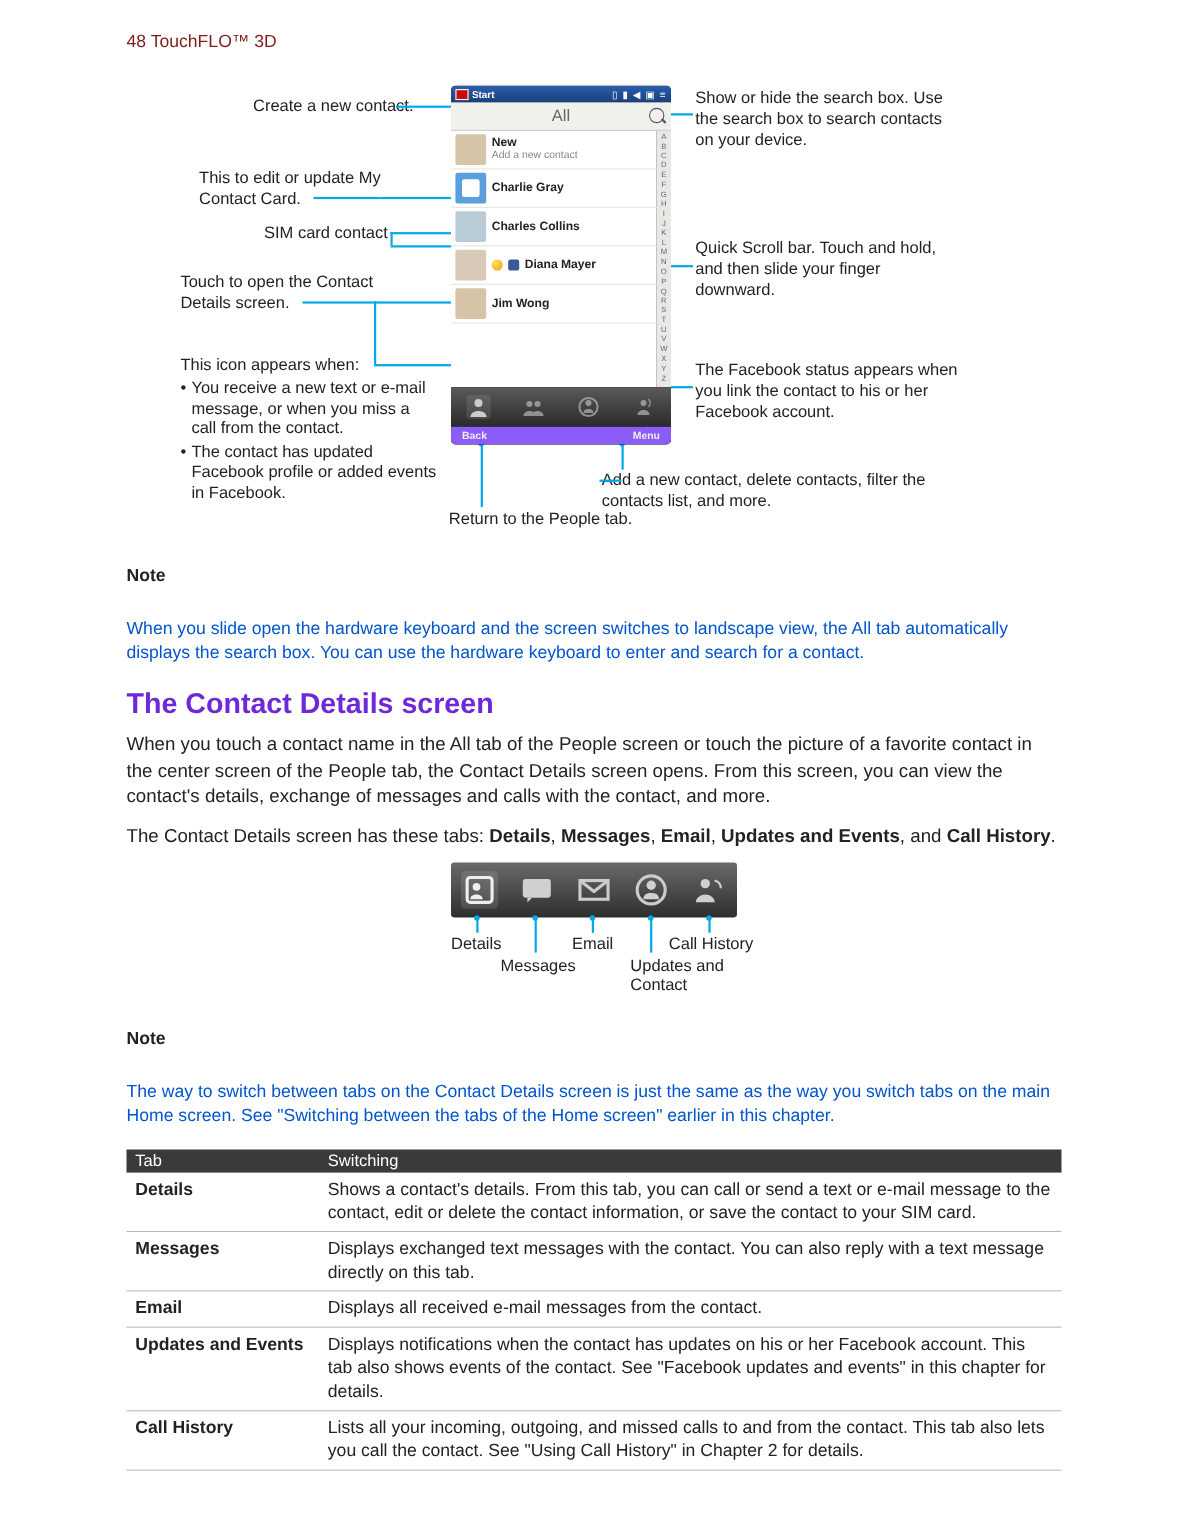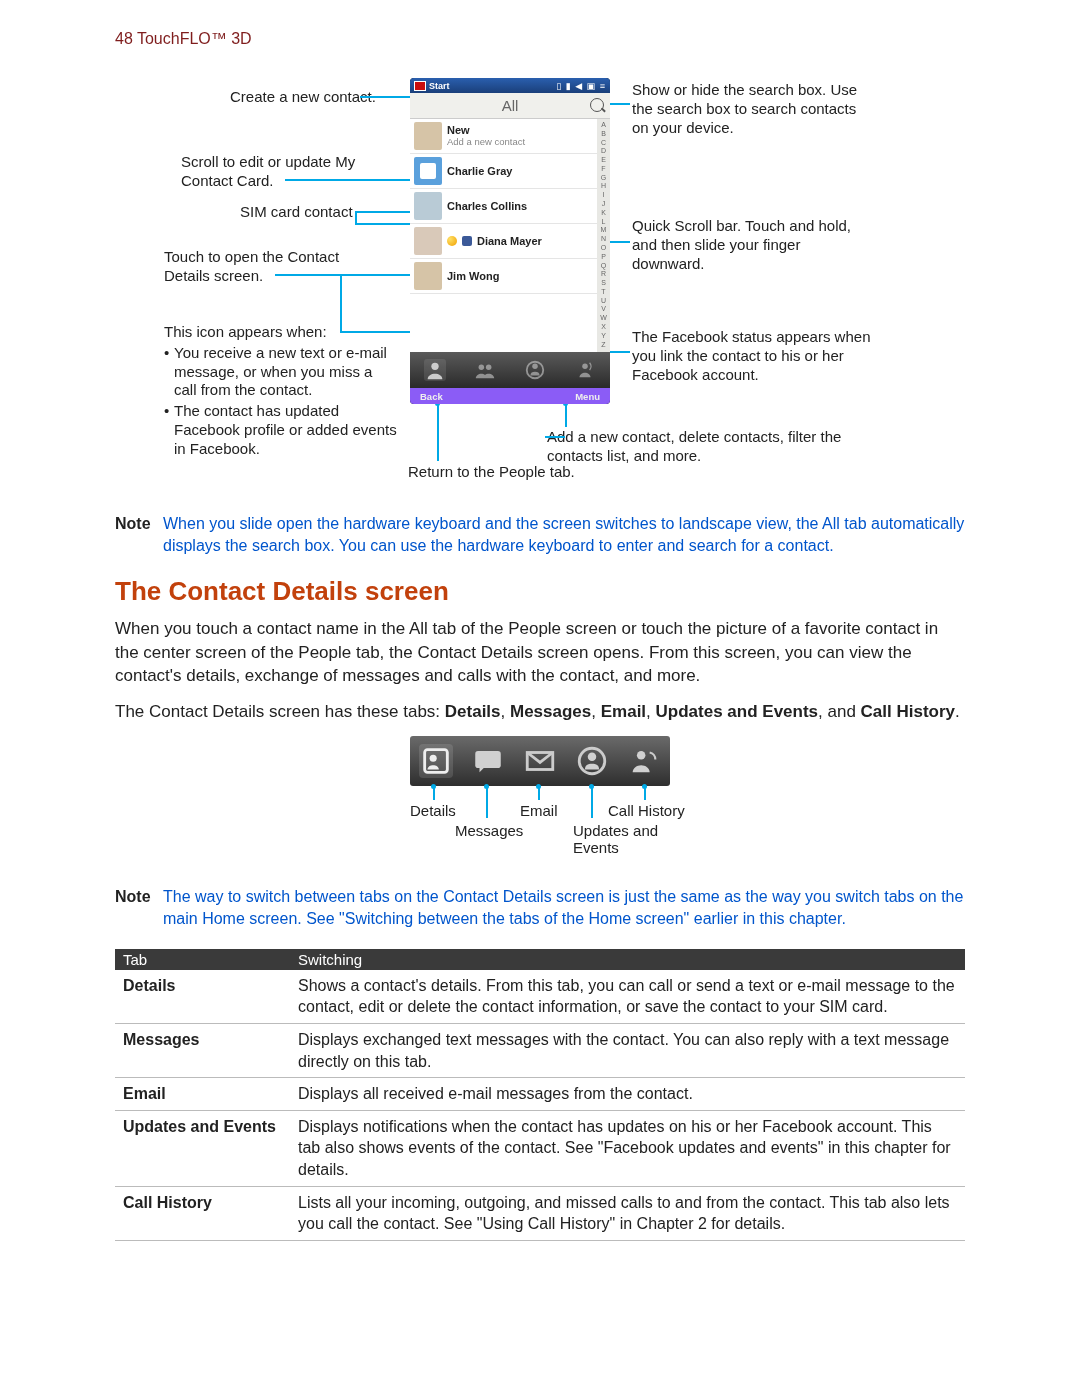--- a/index.html
+++ b/index.html
@@ -108,25 +108,25 @@
   .ptab { width:22px; height:22px; opacity:0.6; }
   .ptab svg { width:100%; height:100%; fill:#ccc; }
   .ptab.active { opacity:1; background:rgba(255,255,255,0.1); border-radius:3px; }
   .softkeys {
     position:absolute; bottom:0; left:0; right:0; height:16px;
     background:#8b5cf6; display:flex; justify-content:space-between;
     padding:0 10px; color:#eee; font-size:9.5px; font-weight:bold;
     align-items:center;
   }
 
-  .note-block { display:flex; gap:8px; margin:20px 0 18px 0; font-size:16px; line-height:1.4; }
+  .note-block { display:flex; gap:8px; margin:20px 0 18px 0; font-size:16px; line-height:1.4;flex-direction:column; }
   .note-label { font-weight:bold; flex:0 0 40px; }
   .note-text { color:#0055cc; }
 
-  h2.section { color:#c2410c; font-size:26px; font-weight:bold; margin:6px 0 10px 0; }
+  h2.section { color:#6d28d9; font-size:26px; font-weight:bold; margin:6px 0 10px 0; }
   p.body { font-size:17px; line-height:1.4; margin-bottom:12px; }
 
   .tabs-diagram { position:relative; height:130px; margin:10px auto 10px auto; width:500px; }
   .tabbar {
     position:absolute; left:0; top:0; right:0; height:50px;
     background:linear-gradient(#6a6a6a,#2e2e2e);
     display:flex; align-items:center; justify-content:space-around;
     border-radius:3px;
   }
   .tabbar .ticon { width:34px; height:34px; }
@@ -148,21 +148,21 @@
 </head>
 <body>
 
 <div class="page">
   <div class="page-header">48  TouchFLO™ 3D</div>
 
   <div class="diagram-area">
 
     <div class="callout" style="left:115px; top:-5px;">Create a new contact.</div>
     <div class="callout" style="left:66px; top:60px; width:220px;">
-      <div>Scroll to edit or update My</div>
+      <div>This to edit or update My</div>
       <div>Contact Card.</div>
     </div>
     <div class="callout" style="left:125px; top:110px;">SIM card contact</div>
     <div class="callout" style="left:49px; top:155px; width:230px;">
       <div>Touch to open the Contact</div>
       <div>Details screen.</div>
     </div>
     <div class="callout" style="left:49px; top:230px; width:235px;">
       <div>This icon appears when:</div>
       <ul>
@@ -363,21 +363,21 @@
       <div class="dot" style="left:248px; top:50px;"></div>
     <div class="ptr v" style="left:301px; top:50px; height:32px;"></div>
       <div class="dot" style="left:301px; top:50px;"></div>
     <div class="ptr v" style="left:354px; top:50px; height:14px;"></div>
       <div class="dot" style="left:354px; top:50px;"></div>
 
     <div class="tablabel" style="left:120px; top:66px;">Details</div>
     <div class="tablabel" style="left:165px; top:86px;">Messages</div>
     <div class="tablabel" style="left:230px; top:66px;">Email</div>
     <div class="tablabel" style="left:283px; top:86px; white-space:pre-line;">Updates and
-Events</div>
+Contact</div>
     <div class="tablabel" style="left:318px; top:66px;">Call History</div>
   </div>
 
   <div class="note-block">
     <div class="note-label">Note</div>
     <div class="note-text">The way to switch between tabs on the Contact Details screen is just the same as the way you switch tabs on the main Home screen. See "Switching between the tabs of the Home screen" earlier in this chapter.</div>
   </div>
 
   <table class="functable">
     <thead>

